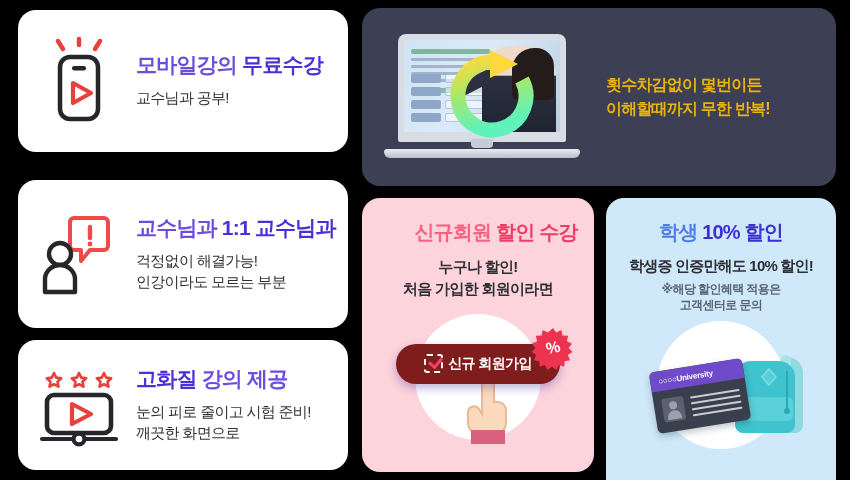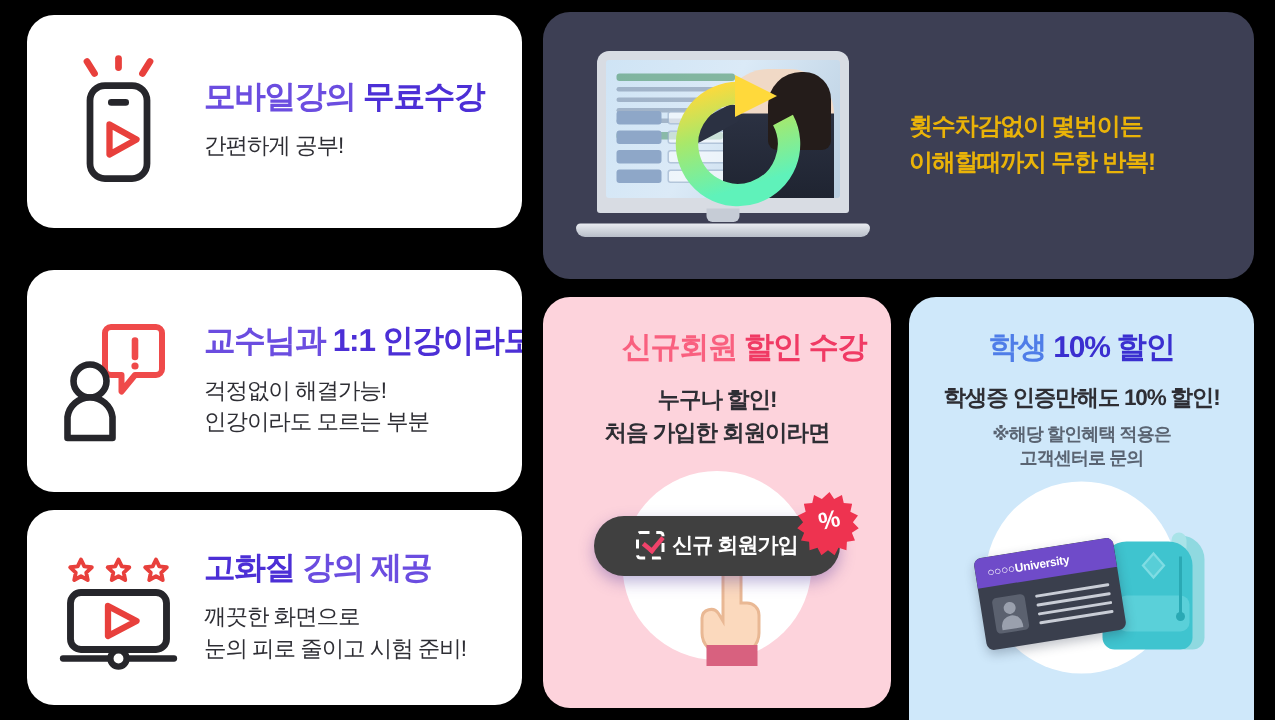--- a/index.html
+++ b/index.html
@@ -175,21 +175,21 @@
     margin-top: 12px; font-size: 15px; line-height: 1.45; letter-spacing: -0.7px;
     color: #2e2e34; font-weight: 700;
   }
   .pink-visual { position: relative; width: 100%; height: 136px; margin-top: 8px; }
   .pink-circle {
     position: absolute; left: 50%; top: 6px; transform: translateX(-50%);
     width: 126px; height: 126px; border-radius: 50%; background: #ffffff;
   }
   .signup-btn {
     position: absolute; left: 50%; top: 36px; transform: translateX(-50%);
-    width: 164px; height: 40px; border-radius: 20px; background: #404040;
+    width: 164px; height: 40px; border-radius: 20px; background: #7f1d1d;
     display: flex; align-items: center; justify-content: center; gap: 5px;
     box-shadow: 0 4px 10px rgba(70,40,150,.35); border: none; cursor: pointer;
   }
   .signup-box {
     width: 19px; height: 19px; border: 2px dashed #ffffff; border-radius: 3px;
     position: relative; flex: 0 0 auto;
   }
   .signup-box::after {
     content: ""; position: absolute; left: 3px; top: 1px; width: 10px; height: 6px;
     border-left: 3px solid #f0426a; border-bottom: 3px solid #f0426a;
@@ -287,39 +287,39 @@
         <rect x="25" y="27" width="14" height="4.5" rx="2.2" fill="#26262b"></rect>
         <path d="M26 44 L44 54 L26 64 Z" fill="none" stroke="#e8403c" stroke-width="4.2" stroke-linejoin="round"></path>
       </svg>
     </div>
     <div class="txt-slot">
       <div class="card-title">
         <span class="t-normal">모바일강의</span>
         <span class="t-strong">무료수강</span>
       </div>
       <div class="card-body">
-        <div>간편하게 공부!</div>
+        <div>교수님과 공부!</div>
       </div>
     </div>
   </div>
 
   <div class="card lcard lcard-2">
     <div class="icon-slot">
       <svg width="70" height="80" viewBox="0 0 70 80">
         <path d="M30 4 h30 a4 4 0 0 1 4 4 v24 a4 4 0 0 1 -4 4 h-14 l-9 11 v-11 h-7 a4 4 0 0 1 -4 -4 v-24 a4 4 0 0 1 4 -4 z" fill="#fff" stroke="#ef4a4a" stroke-width="4" stroke-linejoin="round"></path>
         <line x1="46" y1="13" x2="46" y2="24" stroke="#ef4a4a" stroke-width="4.4" stroke-linecap="round"></line>
         <circle cx="46" cy="30" r="2.4" fill="#ef4a4a"></circle>
         <circle cx="16" cy="40" r="11" fill="#fff" stroke="#26262b" stroke-width="4.4"></circle>
         <path d="M1 78 v-14 a15 15 0 0 1 15 -13 a15 15 0 0 1 15 13 v14 z" fill="#fff" stroke="#26262b" stroke-width="4.4" stroke-linejoin="round"></path>
       </svg>
     </div>
     <div class="txt-slot">
       <div class="card-title">
         <span class="t-normal">교수님과</span>
-        <span class="t-strong">1:1 인강이라도</span>
+        <span class="t-strong">1:1 교수님과</span>
       </div>
       <div class="card-body">
         <div>걱정없이 해결가능!</div>
         <div>인강이라도 모르는 부분</div>
       </div>
     </div>
   </div>
 
   <div class="card lcard lcard-3">
     <div class="icon-slot">
@@ -334,22 +334,22 @@
         <line x1="2" y1="74" x2="76" y2="74" stroke="#26262b" stroke-width="4.2" stroke-linecap="round"></line>
         <circle cx="39" cy="74" r="5.4" fill="#fff" stroke="#26262b" stroke-width="4.2"></circle>
       </svg>
     </div>
     <div class="txt-slot">
       <div class="card-title">
         <span class="t-strong">고화질</span>
         <span class="t-normal">강의 제공</span>
       </div>
       <div class="card-body">
+        <div>눈의 피로 줄이고 시험 준비!</div>
         <div>깨끗한 화면으로</div>
-        <div>눈의 피로 줄이고 시험 준비!</div>
       </div>
     </div>
   </div>
 
   <div class="card hero">
     <div class="hero-visual">
       <div class="laptop">
         <div class="laptop-lid">
           <div class="laptop-screen">
             <div class="slide-lines">

